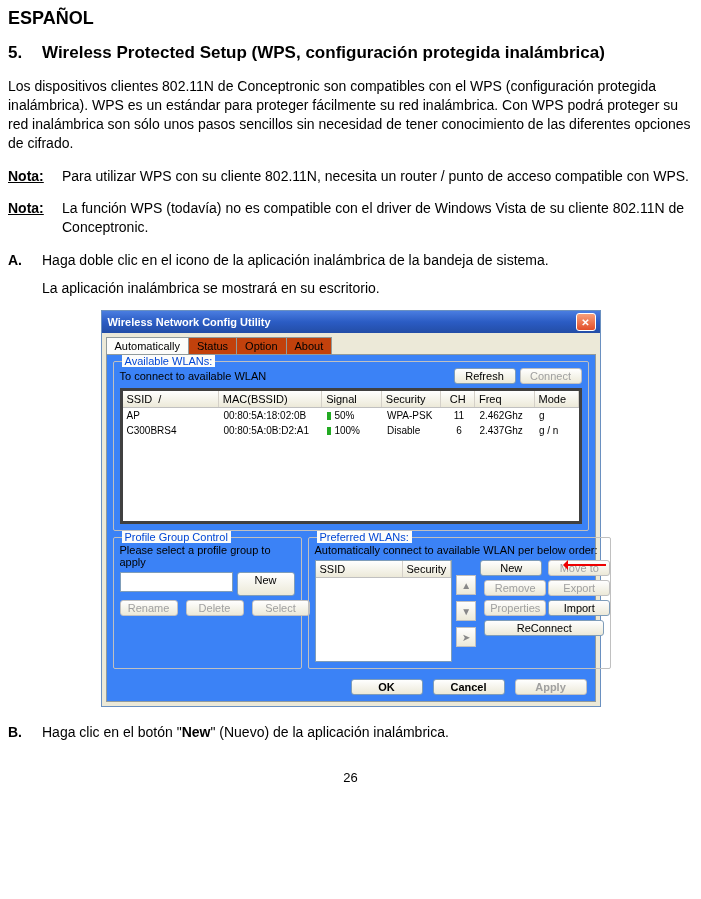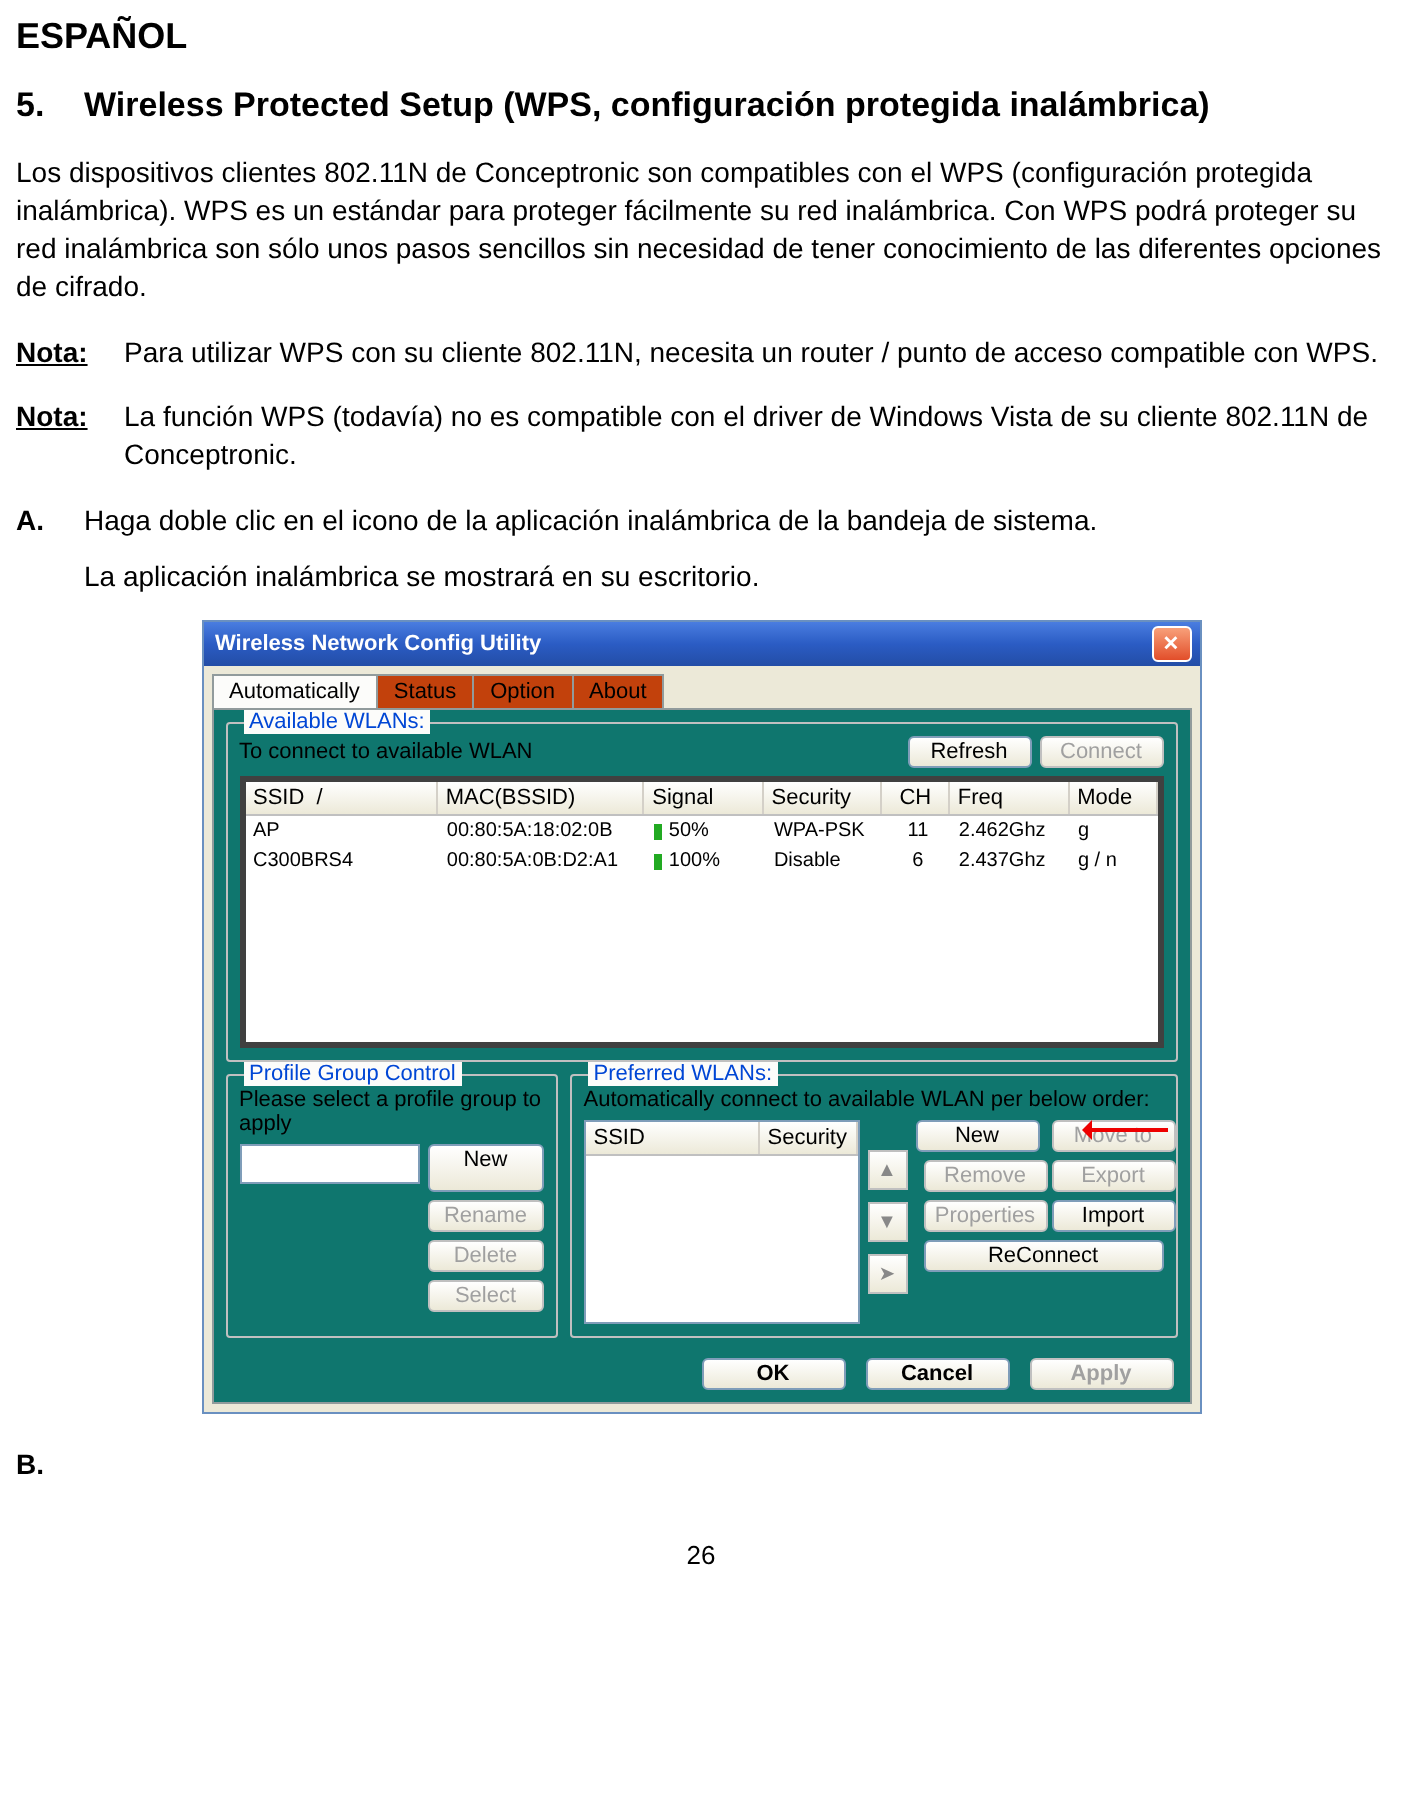--- a/index.html
+++ b/index.html
@@ -59,21 +59,21 @@
     background: #c2410c;
     font-size: 11px;
     position: relative;
     margin-right: -1px;
     cursor: pointer;
   }
   .tab.active { background: #fcfcfa; z-index: 2; }
   .panel {
     margin: 0 4px 4px 4px;
     border: 1px solid #919b9c;
-    background: #0f766e;
+    background: #3b82f6;
     padding: 6px;
   }
   .groupbox {
     border: 1px solid #c0c0c0;
     border-radius: 2px;
     margin-bottom: 6px;
     padding: 6px;
     position: relative;
   }
   .groupbox .legend {
@@ -117,21 +117,21 @@
   .c-ch { width: 28px; text-align:center; }
   .c-freq { width: 58px; }
   .c-mode { width: 40px; }
   .sigbar { width: 4px; height: 8px; background: #2a2; display: inline-block; }
 
   .lower { display: flex; gap: 6px; }
   .profile-group { width: 175px; }
   .pref-wlans { flex: 1; }
   .groupbox .inner-txt { font-size: 11px; margin-bottom: 4px; }
   .pg-input { border: 1px solid #7f9db9; background:#fff; height: 18px; margin-bottom: 4px; }
-  .pg-btns { display: flex; flex-direction: column; gap: 4px; align-items: flex-end; }
+  .pg-btns { display: flex; flex-direction: row; gap: 4px; align-items: flex-end; }
 
   .pref-row { display: flex; gap: 4px; }
   .pref-list {
     border: 1px solid #7f9db9;
     background: #fff;
     flex: 1;
     height: 100px;
   }
   .pref-list .thead .th.c-pssid { width: 78px; }
   .pref-list .thead .th.c-psec { flex:1; }
@@ -297,15 +297,18 @@
         <div class="xp-btn" style="min-width:70px">Cancel</div>
         <div class="xp-btn disabled" style="min-width:70px">Apply</div>
       </div>
 
     </div>
   </div>
 </div>
 
 <div class="step-row">
   <div class="lbl">B.</div>
+  <div>
+    <span>Haga clic en el botón "</span><b>New</b><span>" (Nuevo) de la aplicación inalámbrica.</span>
+  </div>
 </div>
 
 <div class="page-num">26</div>
 
 </body></html>

